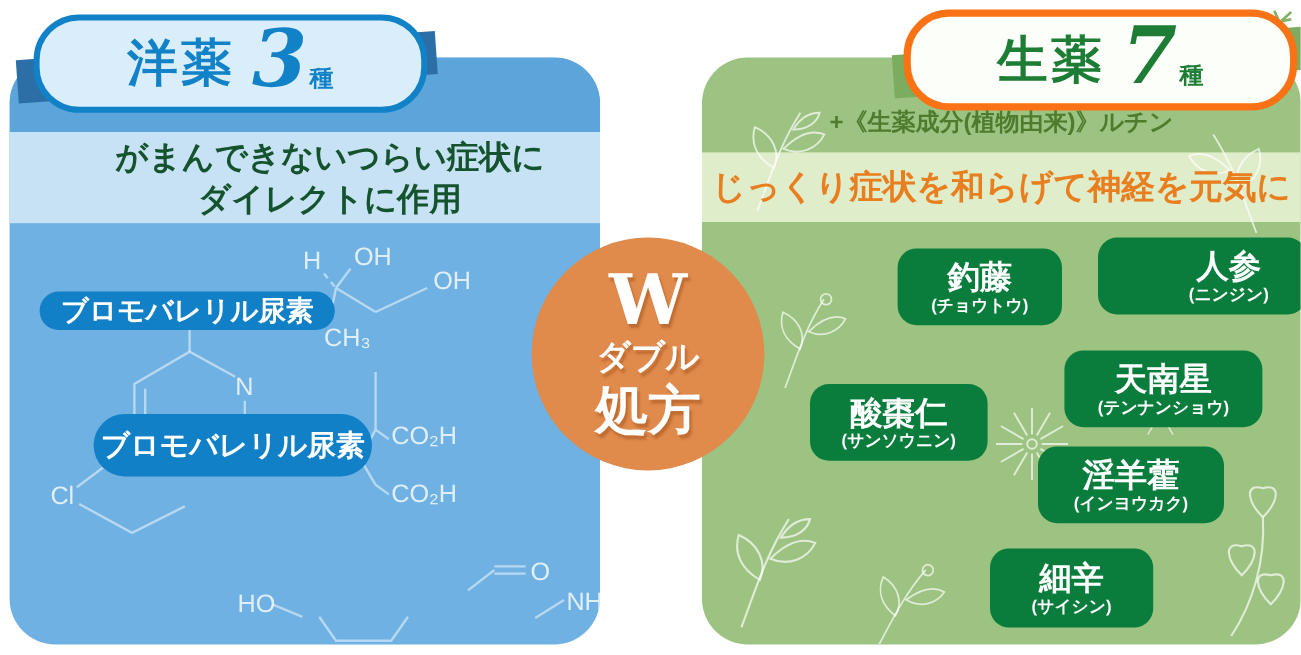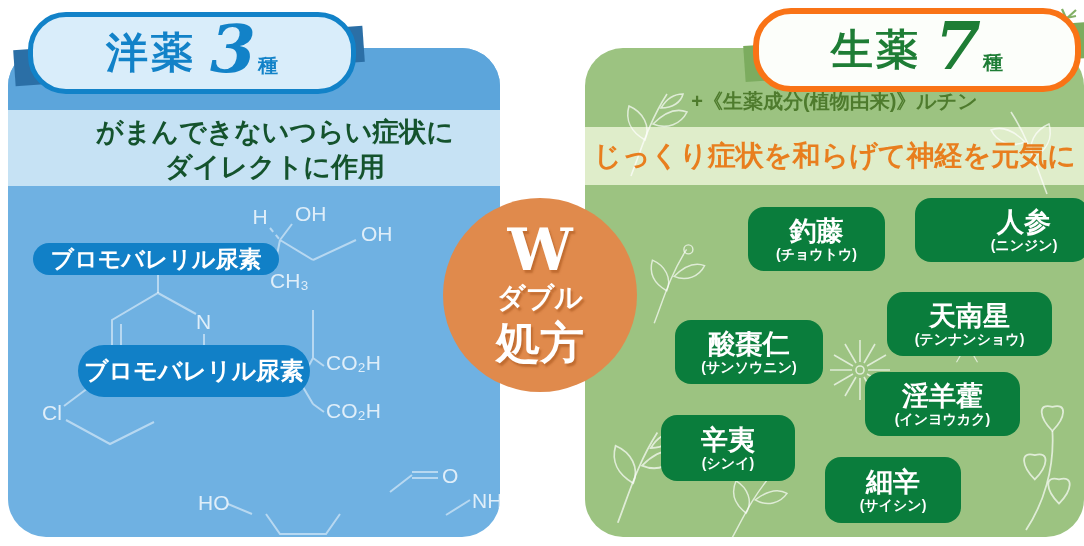--- a/index.html
+++ b/index.html
@@ -200,24 +200,20 @@
       <span class="r">(サンソウニン)</span>
     </div>
     <div class="hpill" id="hp4">
       <span class="n">天南星</span>
       <span class="r">(テンナンショウ)</span>
     </div>
     <div class="hpill" id="hp5">
       <span class="n">淫羊藿</span>
       <span class="r">(インヨウカク)</span>
     </div>
-    <div class="hpill" id="hp6">
-      <span class="n">辛夷</span>
-      <span class="r">(シンイ)</span>
-    </div>
     <div class="hpill" id="hp7">
       <span class="n">細辛</span>
       <span class="r">(サイシン)</span>
     </div>
   </div>
 
   <div class="badge" id="blueBadge">
     <span class="t">洋薬</span>
     <span class="c">3</span>
     <span class="u">種</span>

